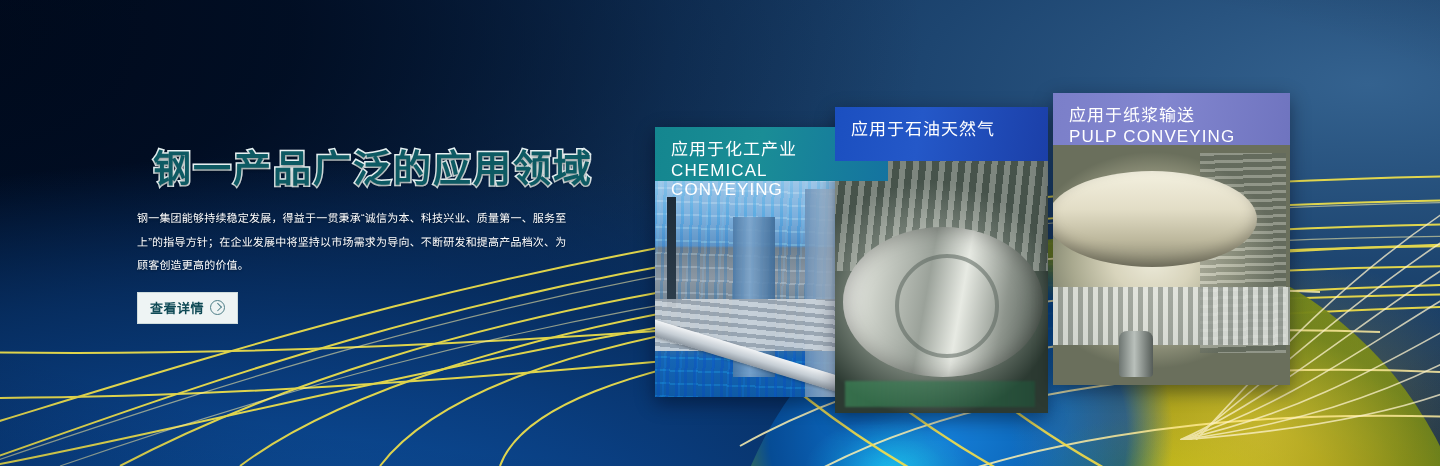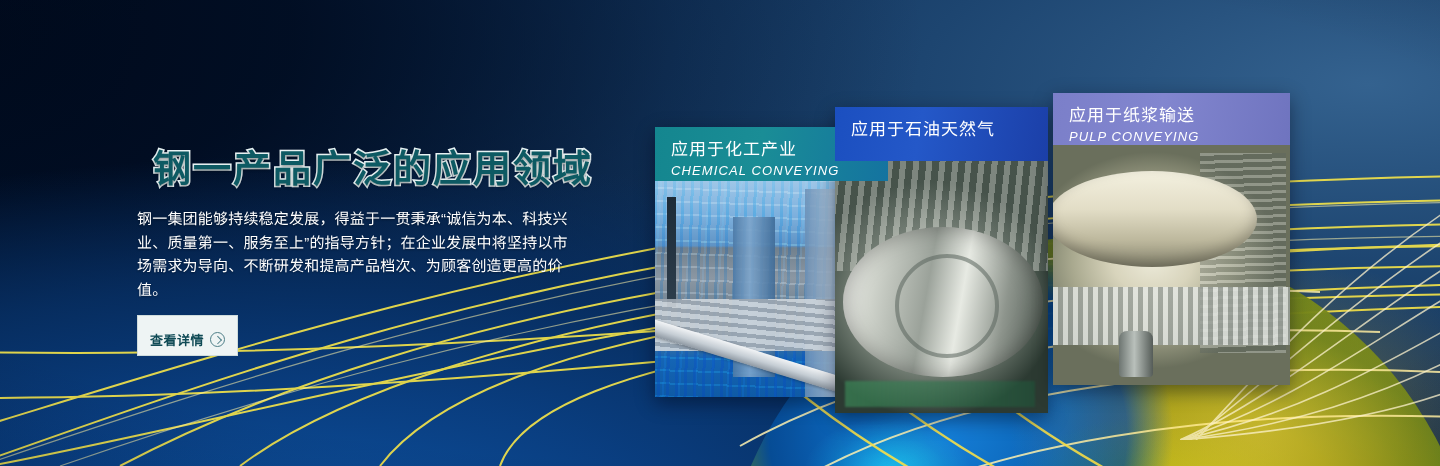--- a/index.html
+++ b/index.html
@@ -77,29 +77,29 @@
     color:#0d5a63;
     -webkit-text-stroke:3px #e9f3f4;
     paint-order:stroke fill;
     text-shadow:0 2px 3px rgba(0,0,0,.35);
     white-space:nowrap;
   }
   .desc{
     margin:6px 0 0 0;
     width:440px;
     color:#ffffff;
-    font-size:15px;
+    font-size:11px;
     line-height:23.5px;
     letter-spacing:.2px;
     text-shadow:0 1px 2px rgba(0,0,0,.4);
   }
   .cta{
     display:inline-flex;align-items:center;gap:6px;
     margin-top:14px;
-    padding:14px 12px 6px 12px;
+    padding:5px 12px 6px 12px;
     background:#eef4f4;
     border:1px solid #cfdcdc;
     color:#0f4a55;
     font-size:13px;font-weight:700;letter-spacing:.5px;
     text-decoration:none;
     cursor:pointer;
   }
   .cta .chev{
     display:inline-block;width:15px;height:15px;border-radius:50%;
     border:1px solid #4e7f88;position:relative;
@@ -113,21 +113,21 @@
   
   .card{position:absolute;overflow:hidden;box-shadow:0 6px 18px rgba(0,5,20,.45);}
   .card .photo{position:absolute;inset:0;}
   .card .band{
     position:absolute;left:0;top:0;right:0;
     padding:11px 16px 10px 16px;
     color:#ffffff;
     z-index:3;
   }
   .band .zh{font-size:17px;line-height:23px;letter-spacing:1px;font-weight:400;}
-  .band .en{font-size:13px;line-height:19px;letter-spacing:1.1px;font-weight:400;font-style:italic;}
+  .band .en{font-size:17px;line-height:19px;letter-spacing:1.1px;font-weight:400;}
 
   
   #card-chemical{left:607px;top:127px;width:233px;height:270px;margin-left:48px;}
   #card-chemical .band{
     height:54px;
     background:linear-gradient(100deg,#14868f 0%,#1a8d96 45%,#1473a0 100%);
   }
   #card-chemical .photo{
     top:54px;
     background:

